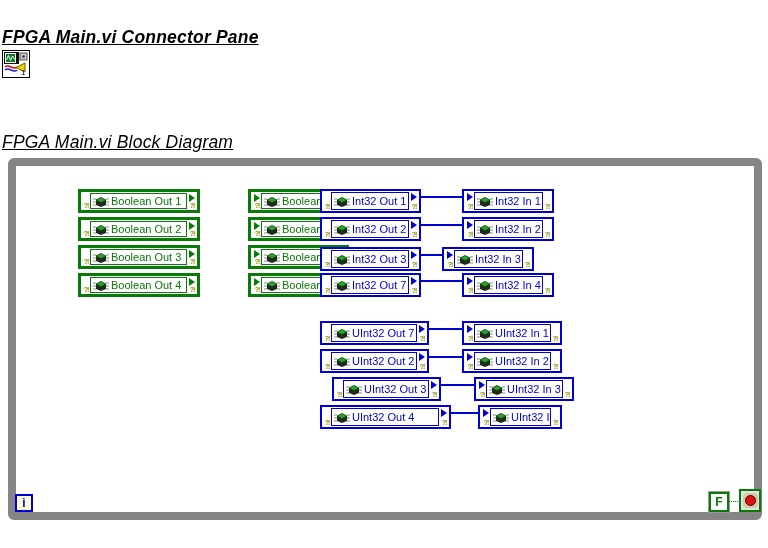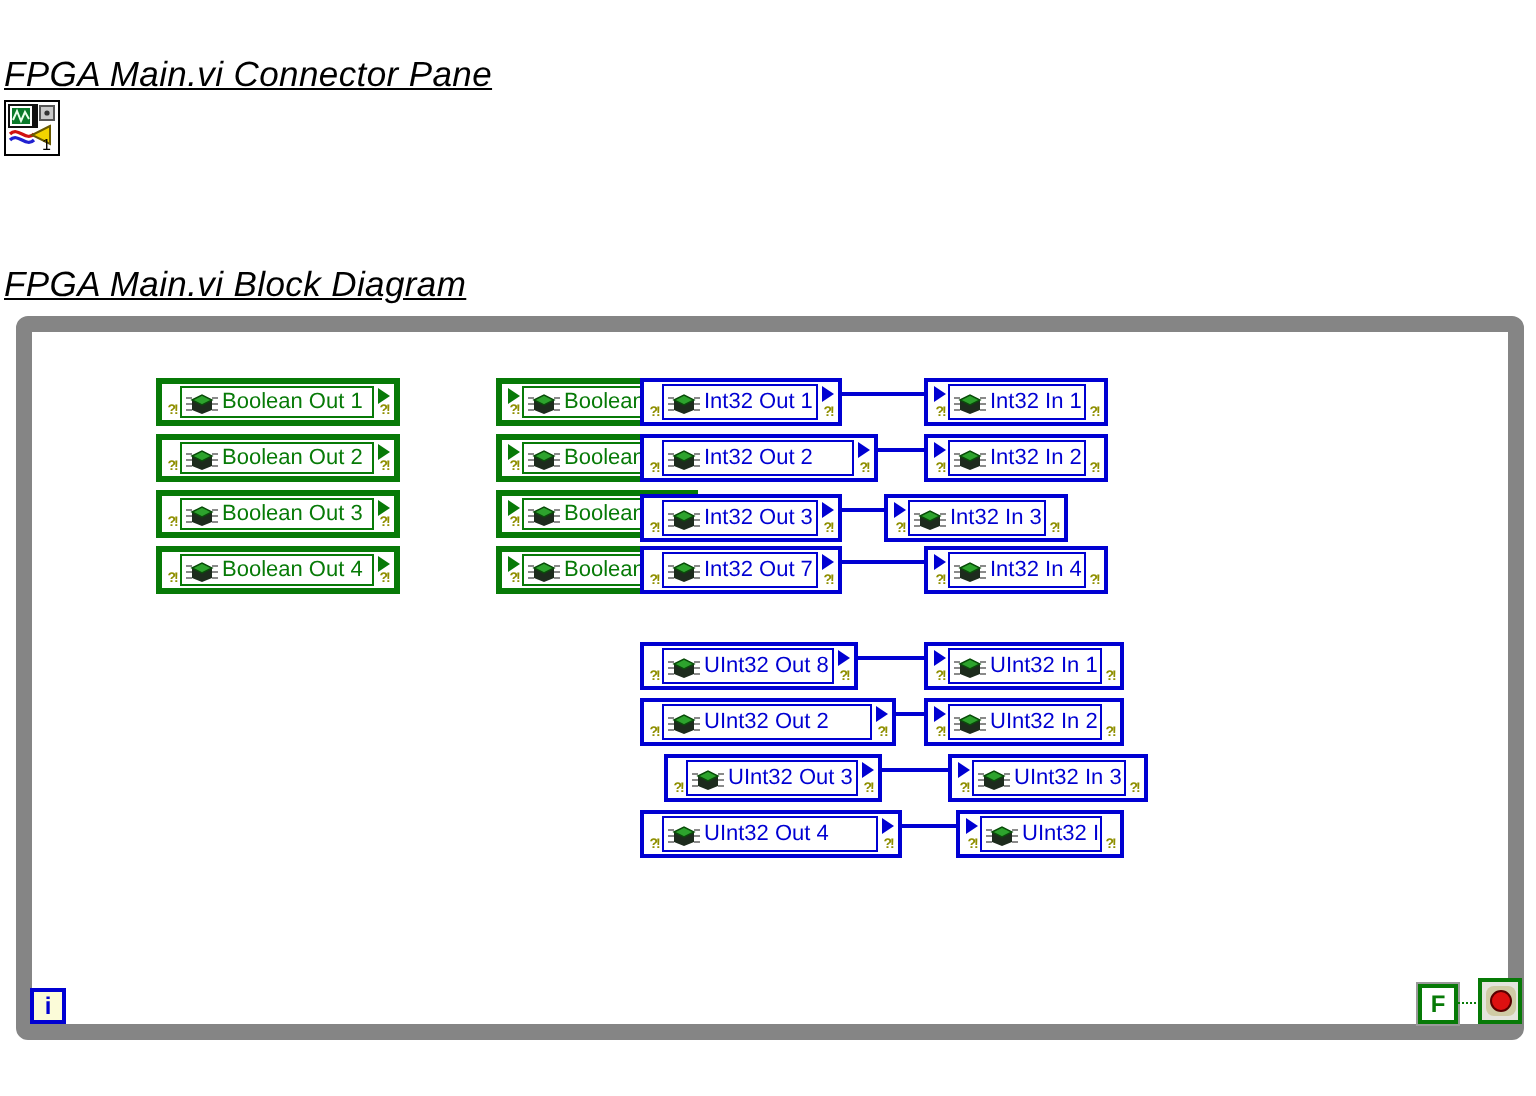--- a/index.html
+++ b/index.html
@@ -48,21 +48,21 @@
   .stop-term { left:739px; top:489px; width:22px; height:23px; border:2px solid var(--green);
                background:#E4E4DC; display:flex; align-items:center; justify-content:center; z-index:5; }
   .stop-oct { width:15px; height:15px; background:#CFCBA4; border-radius:4px;
               display:flex; align-items:center; justify-content:center; }
   .stop-dot { width:11px; height:11px; border-radius:50%; background:var(--red);
               border:1.5px solid #5a0000; }
 </style>
 </head>
 <body>
 
-<div class="abs doc-title" style="left:2px; top:27px;">FPGA Main.vi Connector Pane</div>
+<div class="abs doc-title" style="left:2px; top:27px;font-weight:bold;">FPGA Main.vi Connector Pane</div>
 
 <div class="abs vi-icon">
   <svg width="26" height="26" viewBox="0 0 26 26">
     <rect x="1" y="1" width="15" height="12" fill="#111"></rect>
     <rect x="2.5" y="2.5" width="10" height="9" fill="#0a7a2a" stroke="#fff" stroke-width="1"></rect>
     <polyline points="3.5,9 5.5,4.5 7.5,9.5 9.5,5 11.5,8.5" fill="none" stroke="#eaffea" stroke-width="1"></polyline>
     <rect x="17" y="2" width="7" height="7" fill="#c9c9c9" stroke="#555" stroke-width="1"></rect>
     <circle cx="20.5" cy="5.5" r="1.3" fill="#333"></circle>
     <path d="M2,16 C6,12 10,20 14,16" fill="none" stroke="#d01010" stroke-width="1.6"></path>
     <path d="M2,19 C6,15 10,23 14,19" fill="none" stroke="#2020d0" stroke-width="1.6"></path>
@@ -325,21 +325,21 @@
               <polygon points="3,5 8,2.5 13,5 13,10 8,12 3,10" fill="#1d2b1d"></polygon>
               <polygon points="3,5 8,2.5 13,5 8,7.5" fill="#2da32d" stroke="#0a4d0a" stroke-width="0.7"></polygon>
             </svg>
           </span>
           <span class="io-label">Int32 In 1</span>
         </div>
         <span class="warn">?!</span>
       </div>
     </div>
     <div class="io-row" style="left:320px;top:217px;width:234px">
-      <div class="io-block blue" style="width:119px;flex:none">
+      <div class="io-block blue" style="width:101px;flex:none">
         <span class="warn">?!</span>
         <div class="io-inner">
           <span class="chip">
             <svg width="16" height="12" viewBox="0 0 16 12">
               <g stroke="#8a8a8a" stroke-width="1">
                 <line x1="0" y1="4" x2="3" y2="4"></line>
                 <line x1="0" y1="7" x2="3" y2="7"></line>
                 <line x1="0" y1="10" x2="3" y2="10"></line>
                 <line x1="13" y1="4" x2="16" y2="4"></line>
                 <line x1="13" y1="7" x2="16" y2="7"></line>
@@ -495,21 +495,21 @@
                 <line x1="0" y1="7" x2="3" y2="7"></line>
                 <line x1="0" y1="10" x2="3" y2="10"></line>
                 <line x1="13" y1="4" x2="16" y2="4"></line>
                 <line x1="13" y1="7" x2="16" y2="7"></line>
                 <line x1="13" y1="10" x2="16" y2="10"></line>
               </g>
               <polygon points="3,5 8,2.5 13,5 13,10 8,12 3,10" fill="#1d2b1d"></polygon>
               <polygon points="3,5 8,2.5 13,5 8,7.5" fill="#2da32d" stroke="#0a4d0a" stroke-width="0.7"></polygon>
             </svg>
           </span>
-          <span class="io-label">UInt32 Out 8</span>
+          <span class="io-label">UInt32 Out 7</span>
         </div>
         <div class="term-col">
           <span class="tri"></span>
           <span class="warn">?!</span>
         </div>
       </div>
       <div class="wire solid"></div>
       <div class="io-block blue" style="width:100px;flex:none">
         <div class="term-col">
           <span class="tri"></span>
@@ -529,21 +529,21 @@
               <polygon points="3,5 8,2.5 13,5 13,10 8,12 3,10" fill="#1d2b1d"></polygon>
               <polygon points="3,5 8,2.5 13,5 8,7.5" fill="#2da32d" stroke="#0a4d0a" stroke-width="0.7"></polygon>
             </svg>
           </span>
           <span class="io-label">UInt32 In 1</span>
         </div>
         <span class="warn">?!</span>
       </div>
     </div>
     <div class="io-row" style="left:320px;top:349px;width:242px">
-      <div class="io-block blue" style="width:128px;flex:none">
+      <div class="io-block blue" style="width:109px;flex:none">
         <span class="warn">?!</span>
         <div class="io-inner">
           <span class="chip">
             <svg width="16" height="12" viewBox="0 0 16 12">
               <g stroke="#8a8a8a" stroke-width="1">
                 <line x1="0" y1="4" x2="3" y2="4"></line>
                 <line x1="0" y1="7" x2="3" y2="7"></line>
                 <line x1="0" y1="10" x2="3" y2="10"></line>
                 <line x1="13" y1="4" x2="16" y2="4"></line>
                 <line x1="13" y1="7" x2="16" y2="7"></line>

